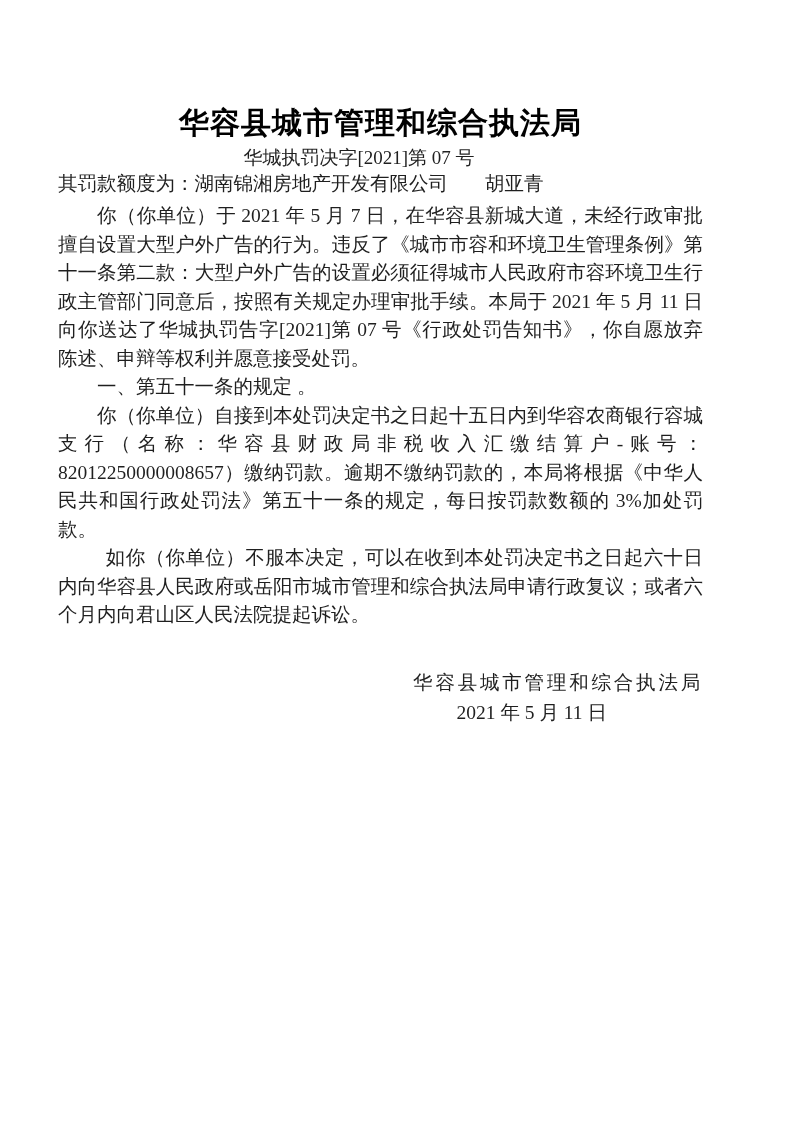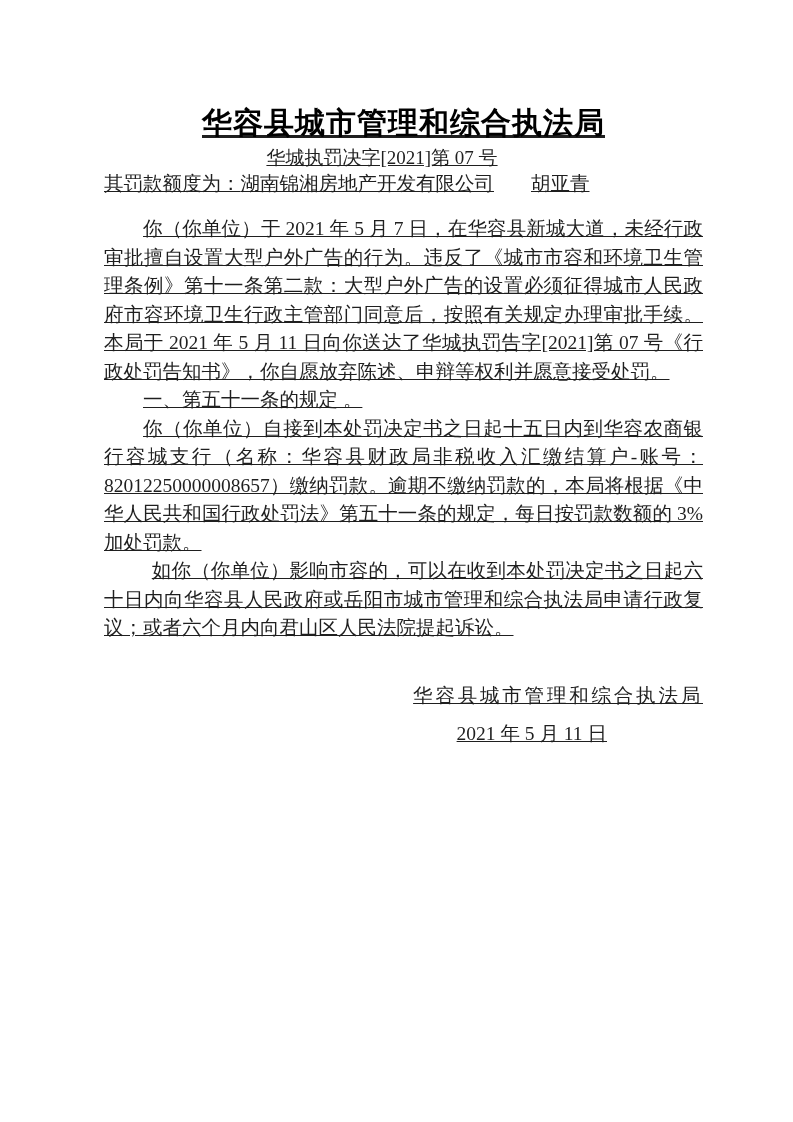--- a/index.html
+++ b/index.html
@@ -7,24 +7,23 @@
     padding: 0;
     background: #ffffff;
   }
   .page {
     position: relative;
     width: 793px;
     height: 1122px;
     box-sizing: border-box;
     background: #ffffff;
     color: #1f1f1f;
-    padding: 102px 90px 0 104px;
+    padding: 102px 90px 0 58px;
     overflow: hidden;
     font-family: "Liberation Serif", "DejaVu Serif", serif;
-    text-decoration: underline;
   }
   .title {
     margin: 0;
     font-family: "DejaVu Sans", "Liberation Sans", sans-serif;
     font-weight: 700;
     font-size: 30px;
     line-height: 41px;
     text-align: center;
     color: #000000;
     letter-spacing: 1px;
@@ -39,21 +38,21 @@
   }
   .recipient {
     font-size: 19.5px;
     line-height: 28px;
     white-space: nowrap;
   }
   .recipient .person {
     margin-left: 37px;
   }
   .body-block {
-    margin-top: 17px;
+    margin-top: 4px;
   }
   p.para {
     margin: 0;
     font-size: 19.5px;
     line-height: 28.5px;
     text-align: justify;
     text-align-last: left;
     text-indent: 2em;
   }
   p.para.indent-lg {
@@ -63,21 +62,21 @@
     margin-top: 39px;
   }
   .sig-issuer {
     font-size: 19.5px;
     line-height: 28px;
     text-align: right;
     letter-spacing: 2.8px;
     white-space: nowrap;
   }
   .sig-date {
-    margin-top: 10px;
+    margin-top: 2px;
     font-size: 19.5px;
     line-height: 28px;
     text-align: right;
     padding-right: 96px;
     white-space: nowrap;
   }
 </style>
 </head>
 <body>
 
@@ -89,21 +88,21 @@
   <div class="doc-number">华城执罚决字[2021]第 07 号</div>
 
   <div class="recipient">
     <span class="label">其罚款额度为：</span><span>湖南锦湘房地产开发有限公司</span><span class="person">胡亚青</span>
   </div>
 
   <div class="body-block">
     <p class="para">你（你单位）于 2021 年 5 月 7 日，在华容县新城大道，未经行政审批擅自设置大型户外广告的行为。违反了《城市市容和环境卫生管理条例》第十一条第二款：大型户外广告的设置必须征得城市人民政府市容环境卫生行政主管部门同意后，按照有关规定办理审批手续。本局于 2021 年 5 月 11 日向你送达了华城执罚告字[2021]第 07 号《行政处罚告知书》，你自愿放弃陈述、申辩等权利并愿意接受处罚。</p>
     <p class="para">一、第五十一条的规定 。</p>
     <p class="para">你（你单位）自接到本处罚决定书之日起十五日内到华容农商银行容城支行（名称：华容县财政局非税收入汇缴结算户-账号：82012250000008657）缴纳罚款。逾期不缴纳罚款的，本局将根据《中华人民共和国行政处罚法》第五十一条的规定，每日按罚款数额的 3%加处罚款。</p>
-    <p class="para indent-lg">如你（你单位）影响市容的，可以在收到本处罚决定书之日起六十日内向华容县人民政府或岳阳市城市管理和综合执法局申请行政复议；或者六个月内向君山区人民法院提起诉讼。</p>
+    <p class="para indent-lg">如你（你单位）不服本决定，可以在收到本处罚决定书之日起六十日内向华容县人民政府或岳阳市城市管理和综合执法局申请行政复议；或者六个月内向君山区人民法院提起诉讼。</p>
   </div>
 
   <div class="signature">
     <div class="sig-issuer">华容县城市管理和综合执法局</div>
     <div class="sig-date">2021 年 5 月 11 日</div>
   </div>
 
 </div>
 
 </body></html>

